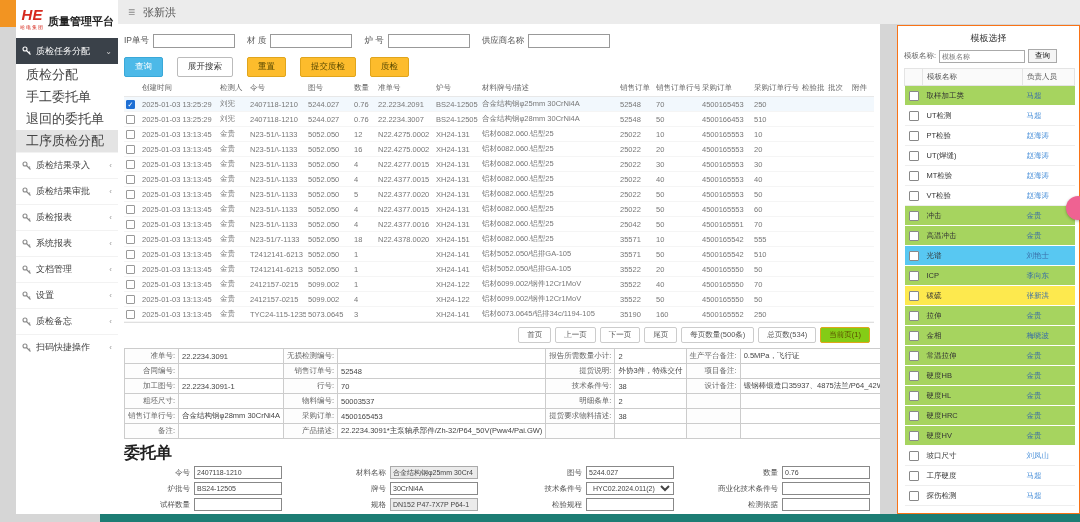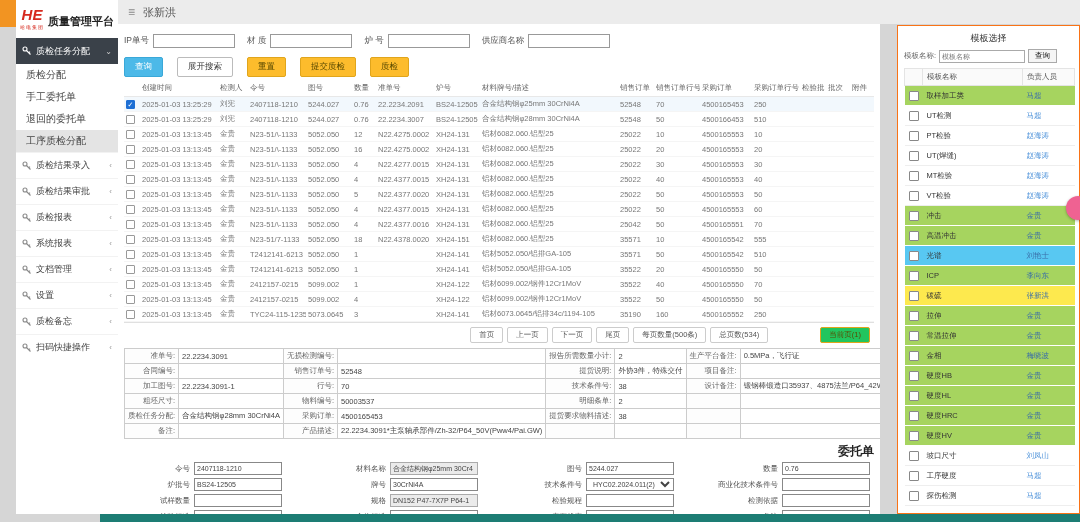--- a/index.html
+++ b/index.html
@@ -11,21 +11,21 @@
   .corner { position:absolute; left:0; top:0; width:16px; height:27px; background:#f29422; z-index:5; }
 
   
   .leftcol { position:absolute; left:16px; top:0; width:102px; height:514px; background:#fff; z-index:4; }
   .logo { height:38px; padding:4px 2px 0 4px; display:flex; align-items:center; gap:4px; background:#fff; }
   .logo-he { color:#d6291e; font-weight:bold; font-style:italic; font-size:15px; line-height:13px; text-align:center; }
   .logo-sub { display:block; color:#d6291e; font-size:5px; font-style:normal; font-weight:normal; letter-spacing:1px; }
   .logo-title { font-size:11px; font-weight:bold; color:#222; white-space:nowrap; }
   .menu-group { background:#3a4149; color:#fff; font-size:9px; height:26px; display:flex; align-items:center; padding:0 6px; gap:4px; }
   .menu-group .chev { margin-left:auto; font-size:8px; color:#ccc; }
-  .submenu .sub-item { font-size:10px; color:#444; padding:11px 10px; height:21px; display:flex; align-items:center; cursor:pointer; }
+  .submenu .sub-item { font-size:13px; color:#444; padding:11px 10px; height:21px; display:flex; align-items:center; cursor:pointer; }
   .submenu .sub-item.active { background:#e4e4e4; }
   .menu-item { font-size:9px; color:#444; height:26px; display:flex; align-items:center; gap:4px; padding:0 6px; border-top:1px solid #f2f2f2; cursor:pointer; }
   .menu-item .chev { margin-left:auto; font-size:8px; color:#999; }
   .key-ic { width:10px; height:10px; flex:0 0 10px; }
   .key-ic svg { width:10px; height:10px; display:block; }
   .menu-group .key-ic path, .menu-group .key-ic circle { stroke:#fff; }
 
   
   .topbar { position:absolute; left:118px; top:0; width:962px; height:24px; background:#ececec; display:flex; align-items:center; gap:8px; padding:0 10px; z-index:3; }
   .hamb { font-size:12px; color:#888; cursor:pointer; }
@@ -48,28 +48,28 @@
   table.grid th { color:#666; font-weight:normal; text-align:left; padding:3px 2px; border-bottom:1px solid #e8e8e8; white-space:nowrap; overflow:hidden; }
   table.grid td { padding:2px 2px; color:#777; white-space:nowrap; overflow:hidden; border-bottom:1px solid #f5f5f5; }
   table.grid tr.sel { background:#f2f8fd; }
   td.link { color:#4a90d9; cursor:pointer; }
   td.mat-hl { color:#e8a33d; }
   .cb { width:9px; height:9px; border:1px solid #999; background:#fff; border-radius:1px; cursor:pointer; }
   .cb.on { background:#1d6fd4; border-color:#1d6fd4; color:#fff; font-size:7px; line-height:8px; text-align:center; }
 
   .pager { display:flex; justify-content:flex-end; gap:4px; padding:4px 4px 3px 0; border-top:1px solid #e0e0e0; }
   .pager .pbtn { font-size:7.5px; border:1px solid #ccc; background:#fff; padding:2px 8px; border-radius:2px; cursor:pointer; color:#555; }
-  .pager .pbtn.yellow { background:#22c55e; border-color:#e0a51c; color:#5a4a00;margin-left:48px; }
+  .pager .pbtn.yellow { background:#84cc16; border-color:#e0a51c; color:#5a4a00; }
 
   table.detail { border-collapse:collapse; width:750px; font-size:7.5px; margin-top:2px; }
   table.detail td { border:1px solid #ccc; padding:2px 3px; height:11px; white-space:nowrap; overflow:hidden; }
   table.detail td.lbl { width:72px; text-align:right; color:#666; background:#fdfdfd; }
   table.detail td.val { width:115px; color:#444; }
 
-  .form-title { text-align:right; font-size:12px; font-weight:bold; color:#222; padding:4px 0 2px 0; }
+  .form-title { text-align:left; font-size:16px; font-weight:bold; color:#222; padding:4px 0 2px 0; }
   .form-wrap { display:flex; justify-content:space-between; padding:0 4px; }
   .form-col { display:flex; flex-direction:column; gap:3px; }
   .frow { display:flex; align-items:center; gap:4px; font-size:7.5px; color:#555; }
   .frow label { width:62px; text-align:right; white-space:nowrap; overflow:hidden; }
   .frow input, .frow select { width:88px; height:13px; border:1px solid #888; font-size:7px; padding:0 2px; background:#fff; color:#444; }
   .frow input.ro { background:#ebebeb; border-color:#aaa; }
 
   
   .gap { position:absolute; left:880px; top:24px; width:17px; height:490px; background:#d6d6d6; }
 
@@ -622,21 +622,21 @@
             <td class="lbl">粗坯尺寸:</td>
             <td class="val"></td>
             <td class="lbl">物料编号:</td>
             <td class="val">50003537</td>
             <td class="lbl">明细条单:</td>
             <td class="val">2</td>
             <td class="lbl"></td>
             <td class="val"></td>
           </tr>
           <tr>
-            <td class="lbl">质检任务分配:</td>
+            <td class="lbl">销售订单行号:</td>
             <td class="val">合金结构钢φ28mm 30CrNi4A</td>
             <td class="lbl">采购订单:</td>
             <td class="val">4500165453</td>
             <td class="lbl">提货要求物料描述:</td>
             <td class="val">38</td>
             <td class="lbl"></td>
             <td class="val"></td>
           </tr>
           <tr>
             <td class="lbl">备注:</td>
@@ -827,29 +827,29 @@
             <td>
               <div class="rcb"></div>
             </td>
             <td>拉伸</td>
             <td class="owner">金贵</td>
           </tr>
           <tr class="c-green">
             <td>
               <div class="rcb"></div>
             </td>
+            <td>金相</td>
+            <td class="owner">梅晓波</td>
+          </tr>
+          <tr class="c-green">
+            <td>
+              <div class="rcb"></div>
+            </td>
             <td>常温拉伸</td>
             <td class="owner">金贵</td>
-          </tr>
-          <tr class="c-green">
-            <td>
-              <div class="rcb"></div>
-            </td>
-            <td>金相</td>
-            <td class="owner">梅晓波</td>
           </tr>
           <tr class="c-green">
             <td>
               <div class="rcb"></div>
             </td>
             <td>硬度HB</td>
             <td class="owner">金贵</td>
           </tr>
           <tr class="c-green">
             <td>

